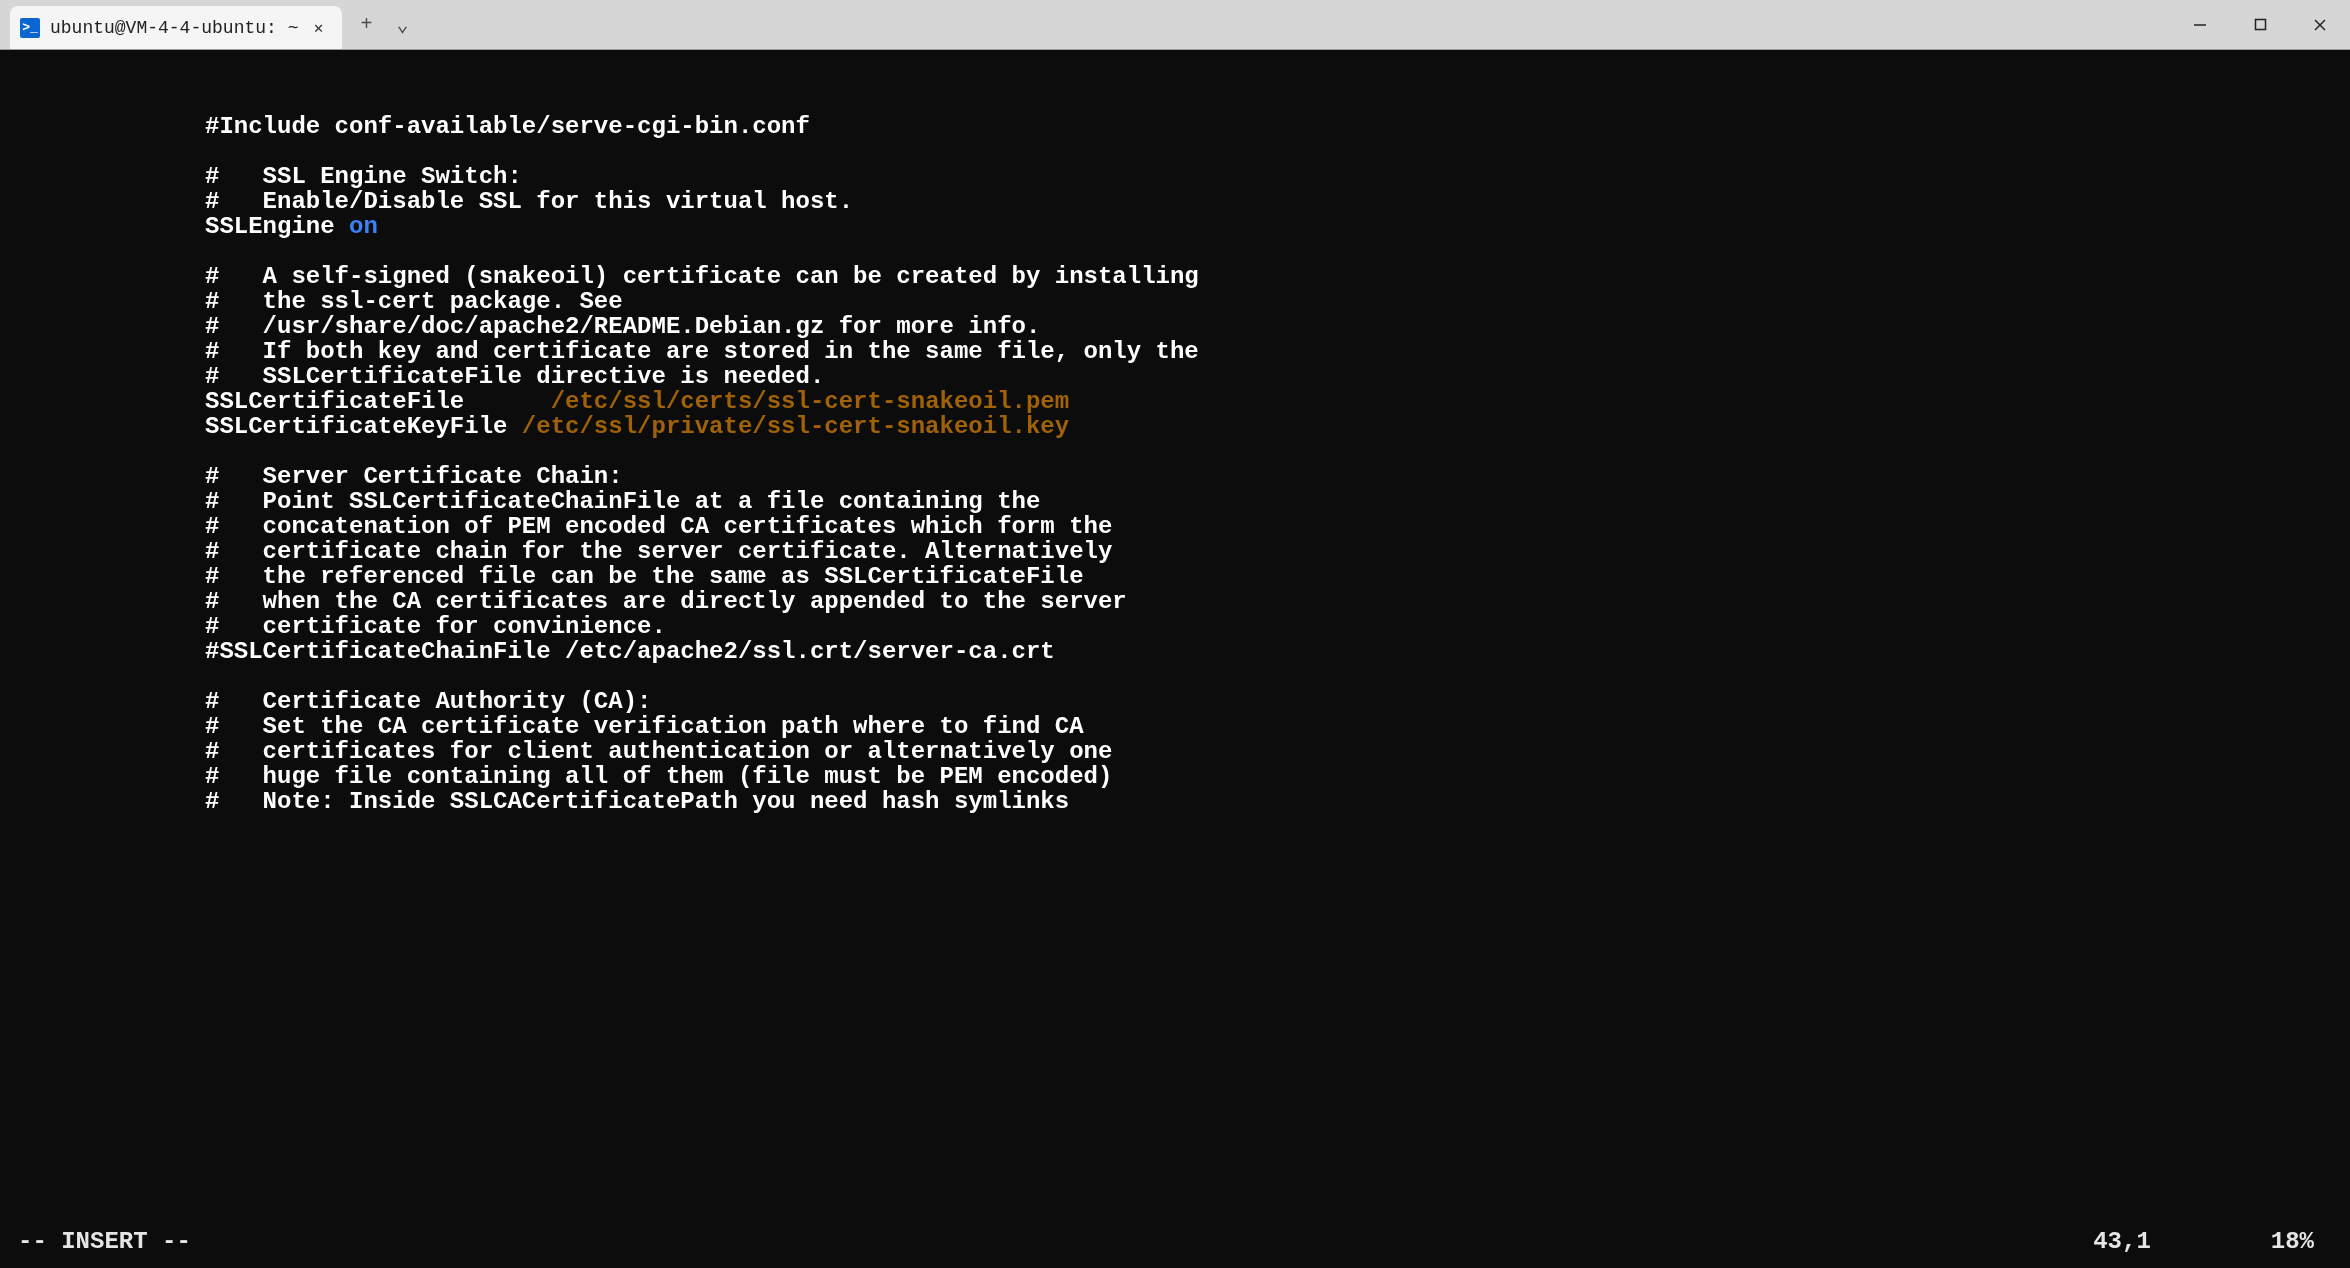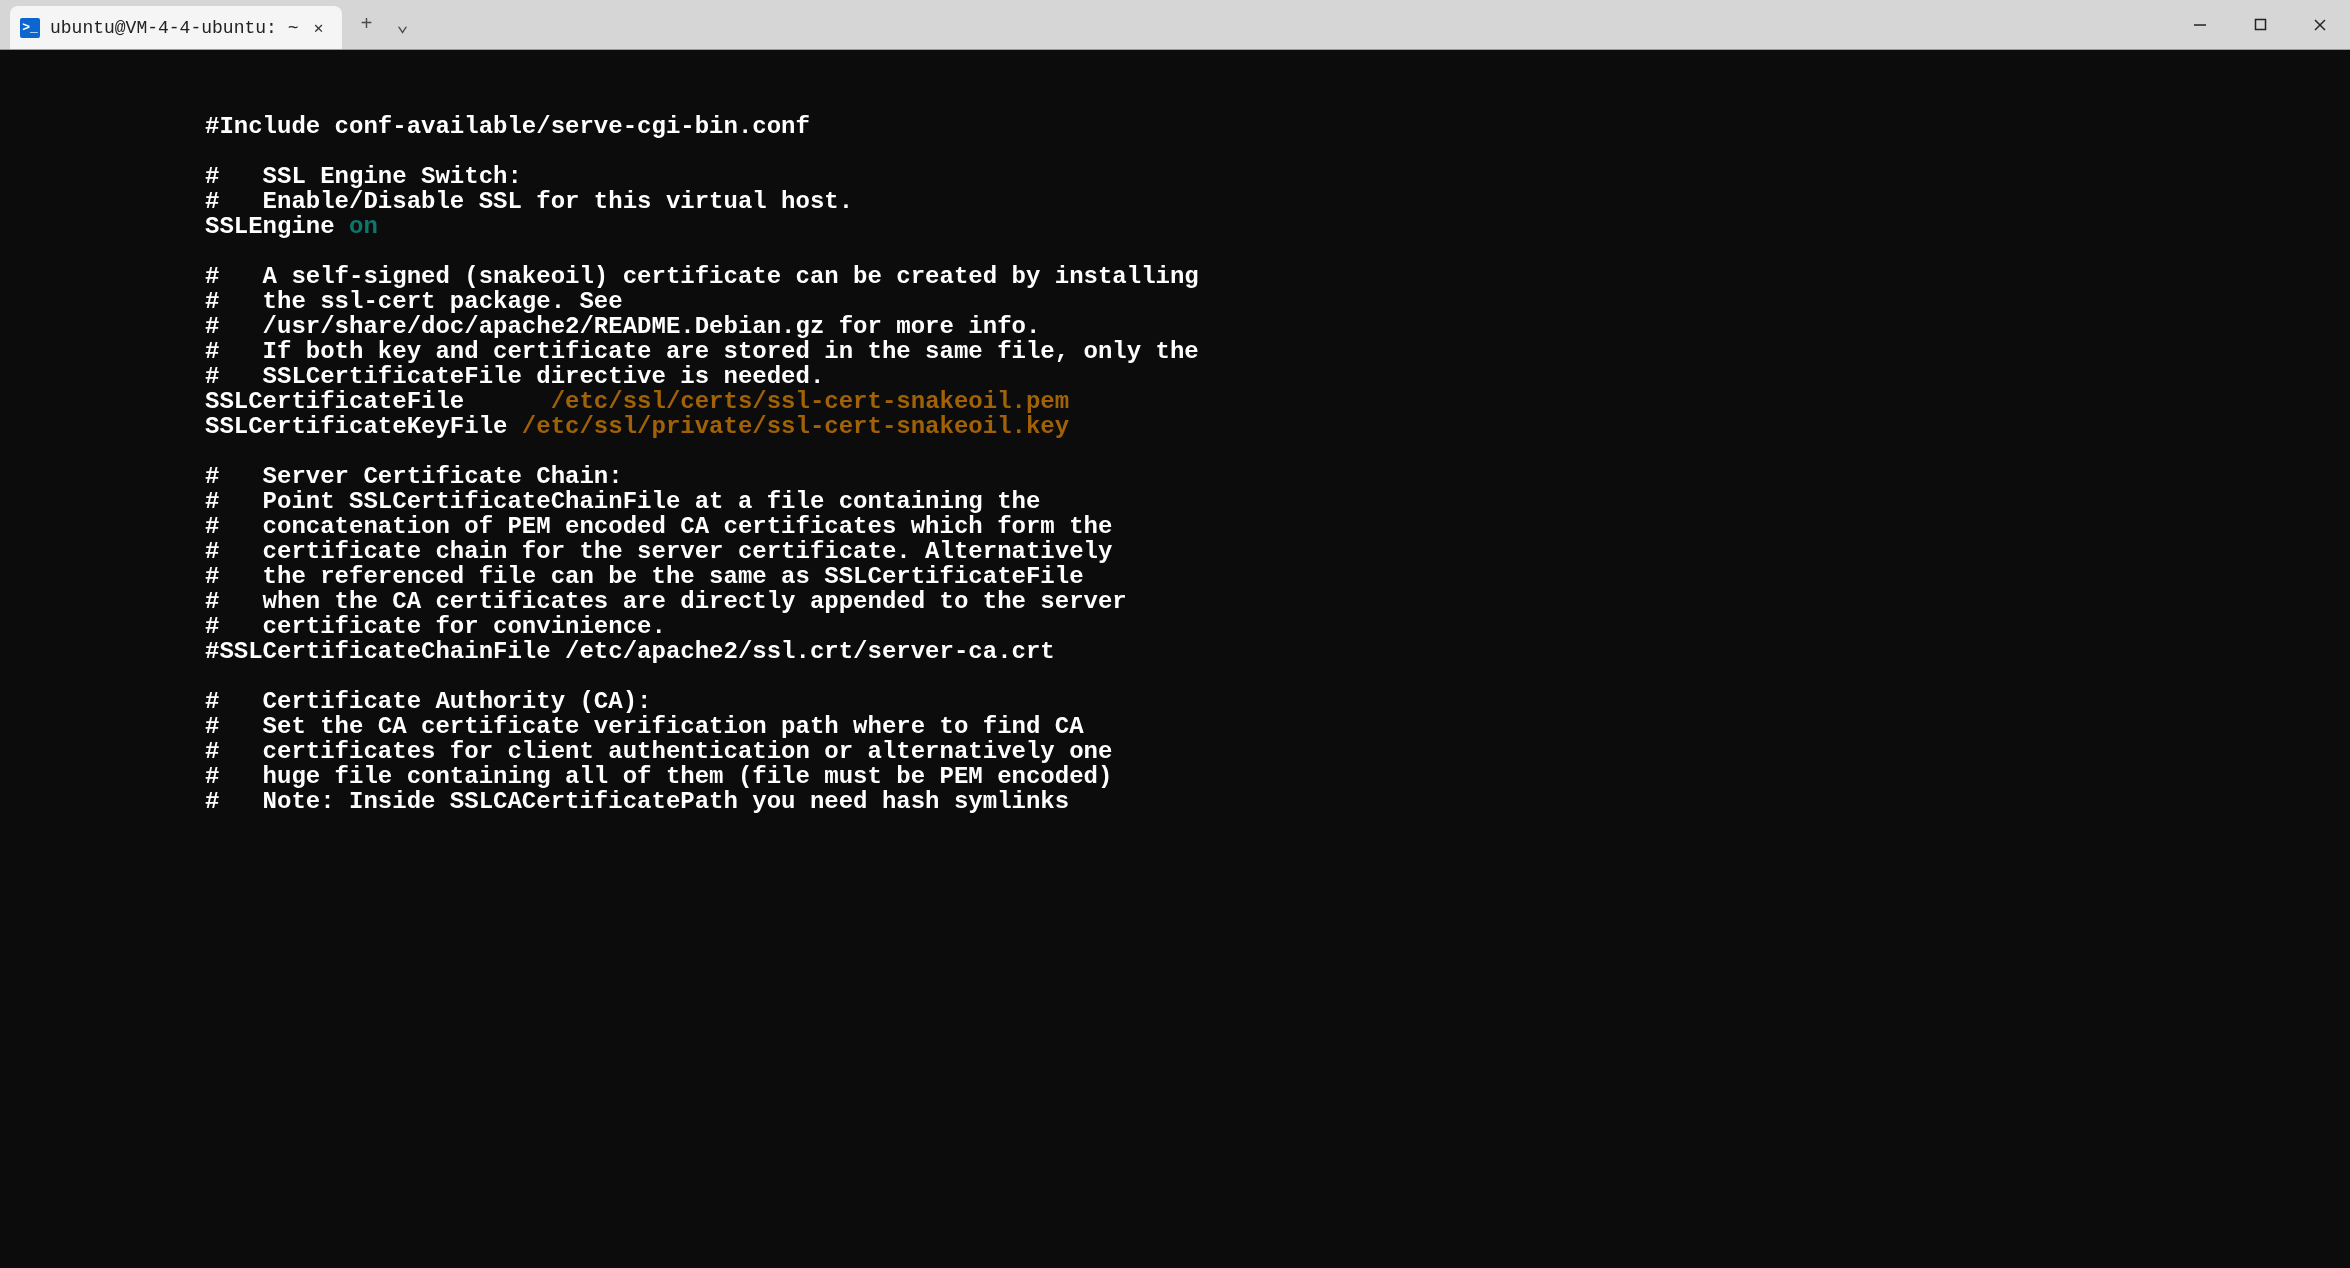--- a/index.html
+++ b/index.html
@@ -51,21 +51,21 @@
     color:#cccccc;
     font-size:24px;
     line-height:25px;
     padding-top: 14px;
     white-space: pre;
     overflow:hidden;
     font-weight:600;
   }
   .line { height:25px; padding-left: 205px; }
   .blue { color:#ffffff; }
-  .red  { color:#0f766e; }
+  .red  { color:#3b82f6; }
   .white{ color:#a16207; }
 
   .statusline {
     position:absolute;
     bottom:14px; left:0; right:0;
     height:25px;
     display:flex;
     font-size:24px;
     font-weight:700;
     color:#e5e5e5;
@@ -104,13 +104,19 @@
       <svg width="14" height="14" viewBox="0 0 14 14">
           <line x1="2" y1="2" x2="12" y2="12" stroke-width="1.5"></line>
           <line x1="12" y1="2" x2="2" y2="12" stroke-width="1.5"></line>
         </svg>
     </div>
   </div>
 </div>
 
 <div class="terminal">
   <div id="editor-lines"><div class="line"><span class="blue">#Include conf-available/serve-cgi-bin.conf</span></div><div class="line"></div><div class="line"><span class="blue">#   SSL Engine Switch:</span></div><div class="line"><span class="blue">#   Enable/Disable SSL for this virtual host.</span></div><div class="line"><span class="blue">SSLEngine </span><span class="red">on</span></div><div class="line"></div><div class="line"><span class="blue">#   A self-signed (snakeoil) certificate can be created by installing</span></div><div class="line"><span class="blue">#   the ssl-cert package. See</span></div><div class="line"><span class="blue">#   /usr/share/doc/apache2/README.Debian.gz for more info.</span></div><div class="line"><span class="blue">#   If both key and certificate are stored in the same file, only the</span></div><div class="line"><span class="blue">#   SSLCertificateFile directive is needed.</span></div><div class="line"><span class="blue">SSLCertificateFile</span><span class="white">      /etc/ssl/certs/ssl-cert-snakeoil.pem</span></div><div class="line"><span class="blue">SSLCertificateKeyFile</span><span class="white"> /etc/ssl/private/ssl-cert-snakeoil.key</span></div><div class="line"></div><div class="line"><span class="blue">#   Server Certificate Chain:</span></div><div class="line"><span class="blue">#   Point SSLCertificateChainFile at a file containing the</span></div><div class="line"><span class="blue">#   concatenation of PEM encoded CA certificates which form the</span></div><div class="line"><span class="blue">#   certificate chain for the server certificate. Alternatively</span></div><div class="line"><span class="blue">#   the referenced file can be the same as SSLCertificateFile</span></div><div class="line"><span class="blue">#   when the CA certificates are directly appended to the server</span></div><div class="line"><span class="blue">#   certificate for convinience.</span></div><div class="line"><span class="blue">#SSLCertificateChainFile /etc/apache2/ssl.crt/server-ca.crt</span></div><div class="line"></div><div class="line"><span class="blue">#   Certificate Authority (CA):</span></div><div class="line"><span class="blue">#   Set the CA certificate verification path where to find CA</span></div><div class="line"><span class="blue">#   certificates for client authentication or alternatively one</span></div><div class="line"><span class="blue">#   huge file containing all of them (file must be PEM encoded)</span></div><div class="line"><span class="blue">#   Note: Inside SSLCACertificatePath you need hash symlinks</span></div></div>
+  <div class="statusline">
+    <div class="status-mode">-- INSERT --</div>
+    <div class="status-spacer"></div>
+    <div class="status-pos">43,1</div>
+    <div class="status-pct">18%</div>
+  </div>
 </div>
 
 </body></html>

